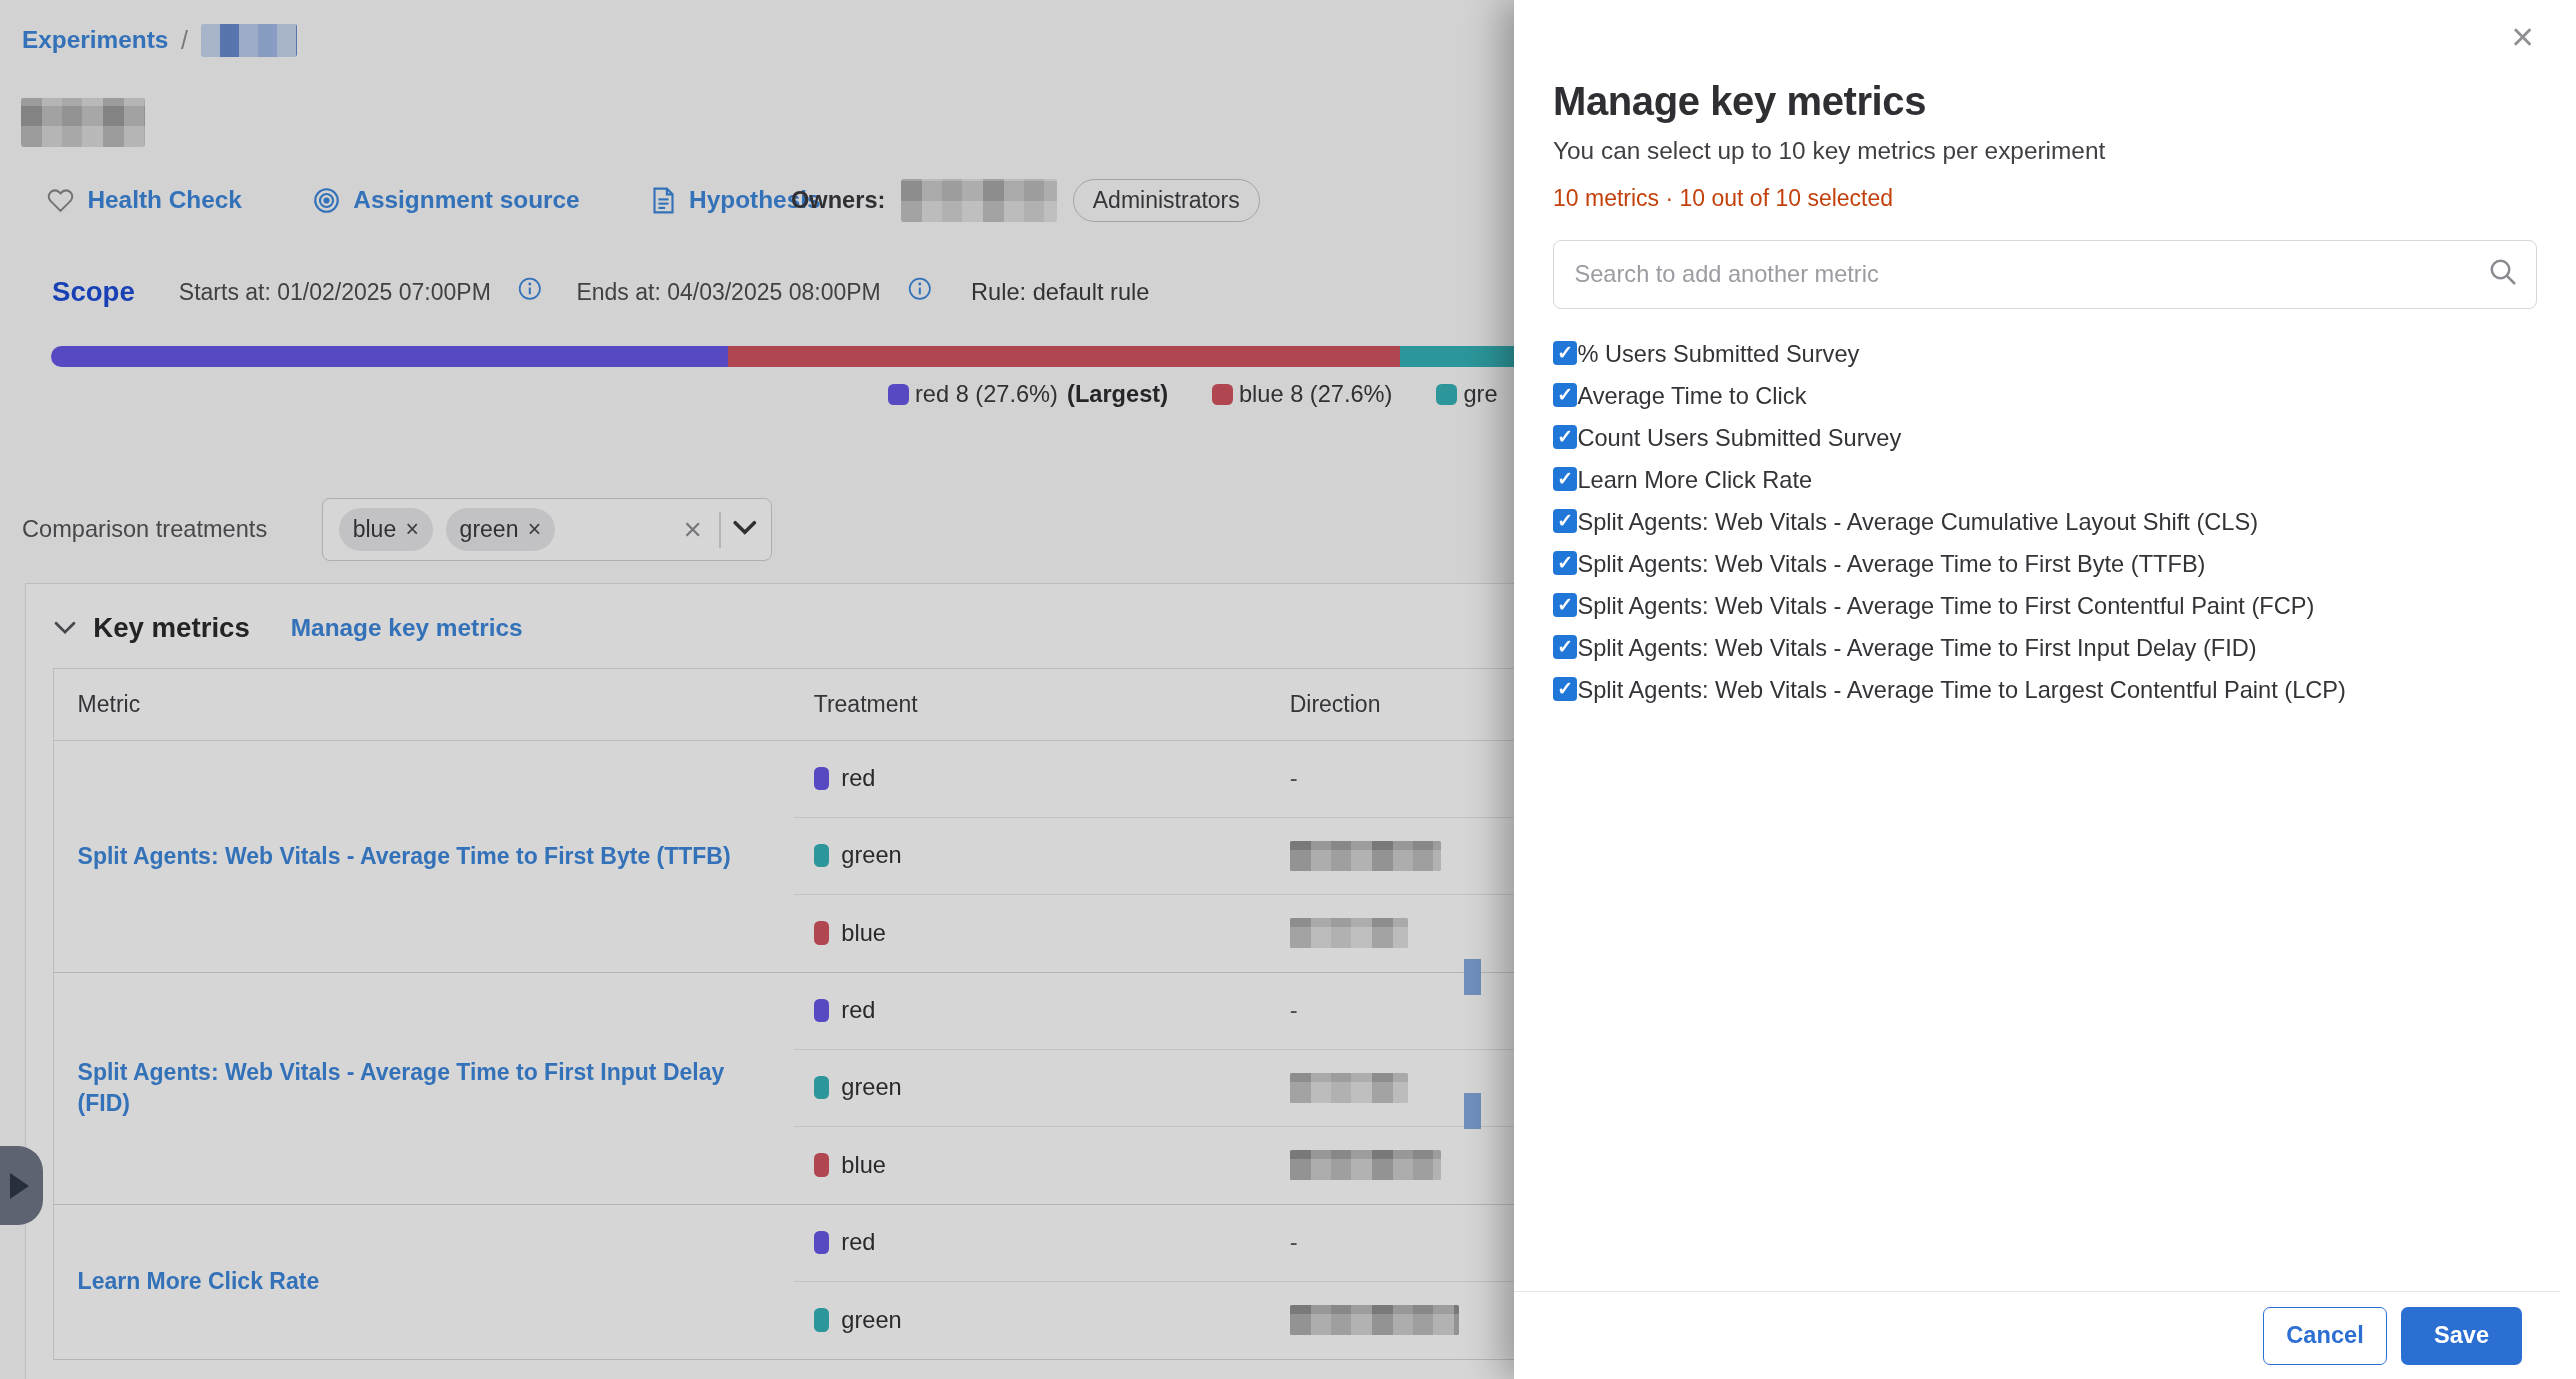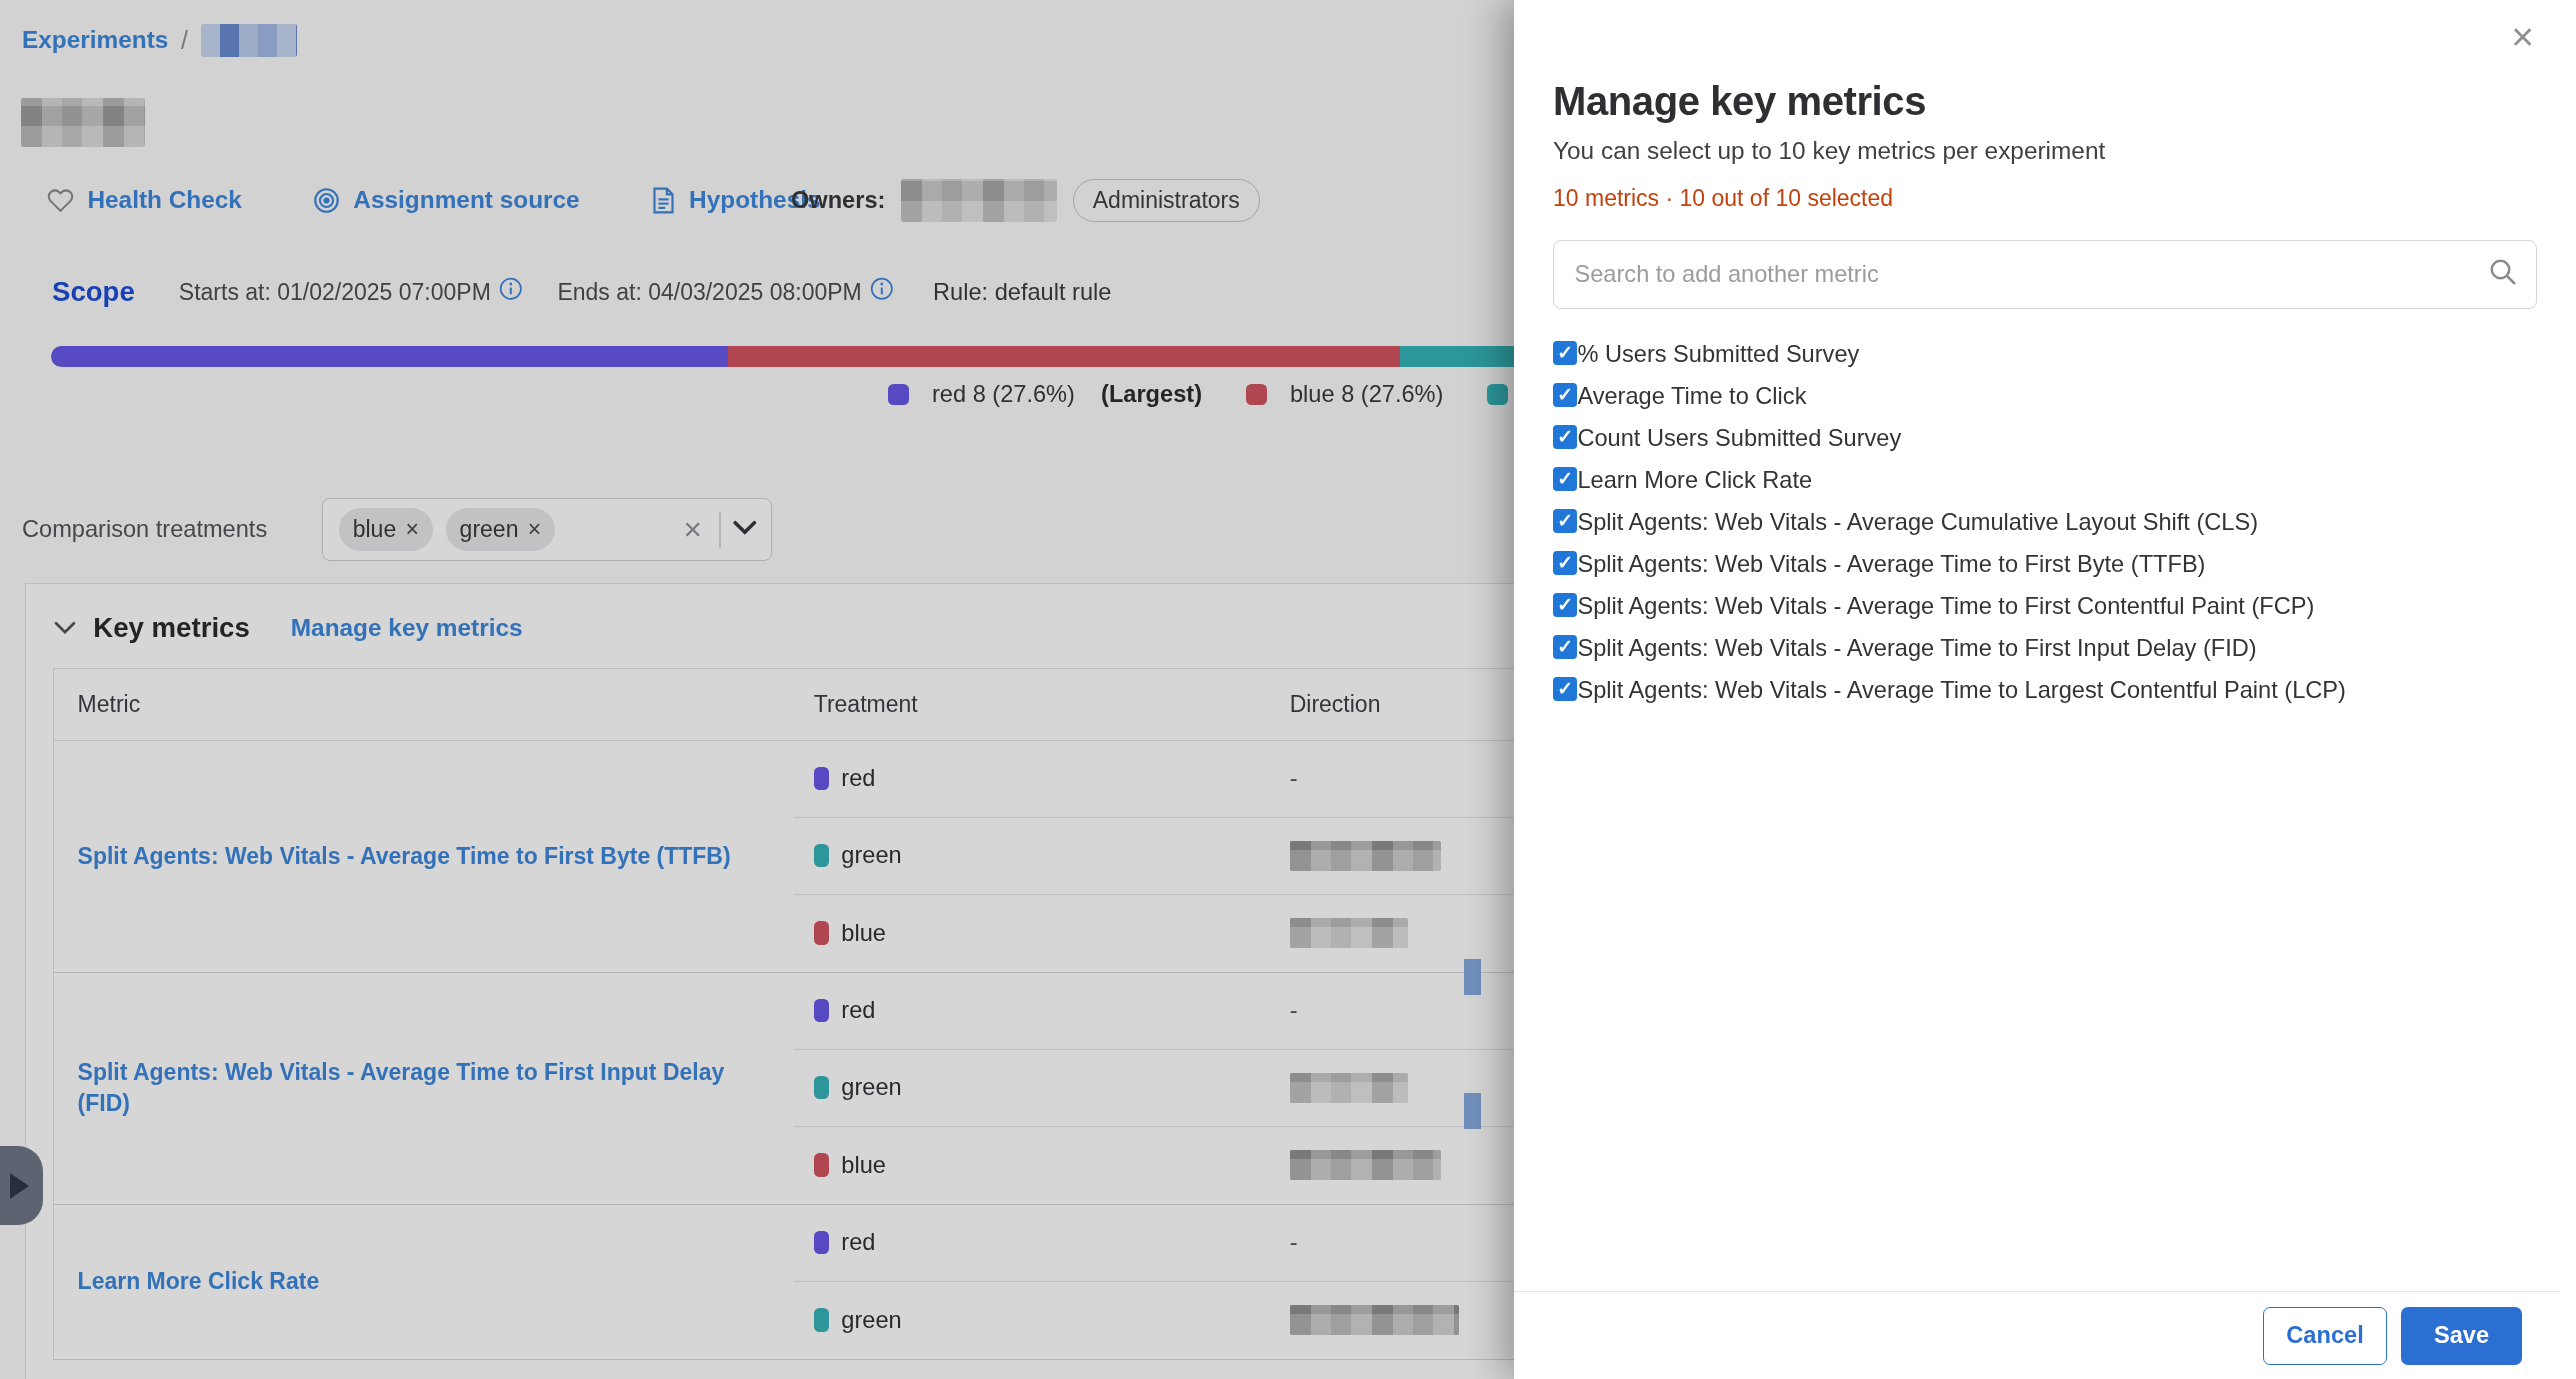--- a/index.html
+++ b/index.html
@@ -38,28 +38,28 @@
   .tab { display:flex; align-items:center; gap:13.4px; color:#3d87dd; font-size:24.4px; font-weight:600; margin-right:71px; }
   .tab svg { display:block; }
 
   .owners { position:absolute; left:744px; top:0; height:38px; display:flex; align-items:center; gap:15.7px; }
   .owners-label { font-size:23.6px; font-weight:700; color:#3a3a3e; }
   .owners-redact { width:156px; height:43px; border-radius:2.4px; }
   .owners-badge { font-size:23px; color:#3f3f44; border:1.6px solid #c3c3c7; border-radius:786px; padding:7px 19px; background:transparent; }
 
   .scope-row { position:absolute; left:52px; top:276px; display:flex; align-items:center; }
   .scope-title { font-size:27.6px; font-weight:700; color:#1d4ed8; margin-right:44px; }
-  .scope-item { display:flex; align-items:center; gap:8px; font-size:23px; color:#4e4e52; margin-right:35px; }
+  .scope-item { display:flex; align-items:center; gap:27px; font-size:23px; color:#4e4e52; margin-right:35px; }
   .scope-rule { font-size:23.6px; color:#3c3c40; margin-left:4.7px; }
 
   .dist-bar { position:absolute; left:51px; top:346px; width:2453px; height:21px; border-radius:11px; display:flex; overflow:hidden; }
   .dist-seg { height:100%; flex:none; }
 
   .legend { position:absolute; left:888px; top:381px; display:flex; align-items:center; gap:44px; font-size:23.6px; color:#3a3a3e; }
-  .legend-item { display:flex; align-items:center; gap:23px; white-space:nowrap; }
+  .legend-item { display:flex; align-items:center; gap:6px; white-space:nowrap; }
   .swatch { width:21px; height:21px; border-radius:5.5px; flex:none; }
   .legend-item strong { margin-left:3.1px; color:#2d2d31; }
 
   .comparison { position:absolute; left:22px; top:498px; display:flex; align-items:center; }
   .comparison-label { font-size:23.6px; color:#55555a; width:300px; }
   .treat-select { width:450px; height:63px; border:1.6px solid #cfcfd4; border-radius:7.9px; background:#fff; display:flex; align-items:center; padding:0 14px 0 15.7px; }
   .chip { background:#e8e8ea; border-radius:786px; padding:7.9px 14px; font-size:23px; color:#3a3a3e; display:flex; align-items:center; gap:9.4px; margin-right:12.6px; }
   .chip .chip-x { color:#4a4a4e; font-size:23px; line-height:1; }
   .sel-spacer { flex:1; }
   .clear-x { color:#8f8f94; font-size:31.5px; line-height:1; background:none; border:none; padding:0 4.7px; cursor:pointer; font-family:inherit; }

